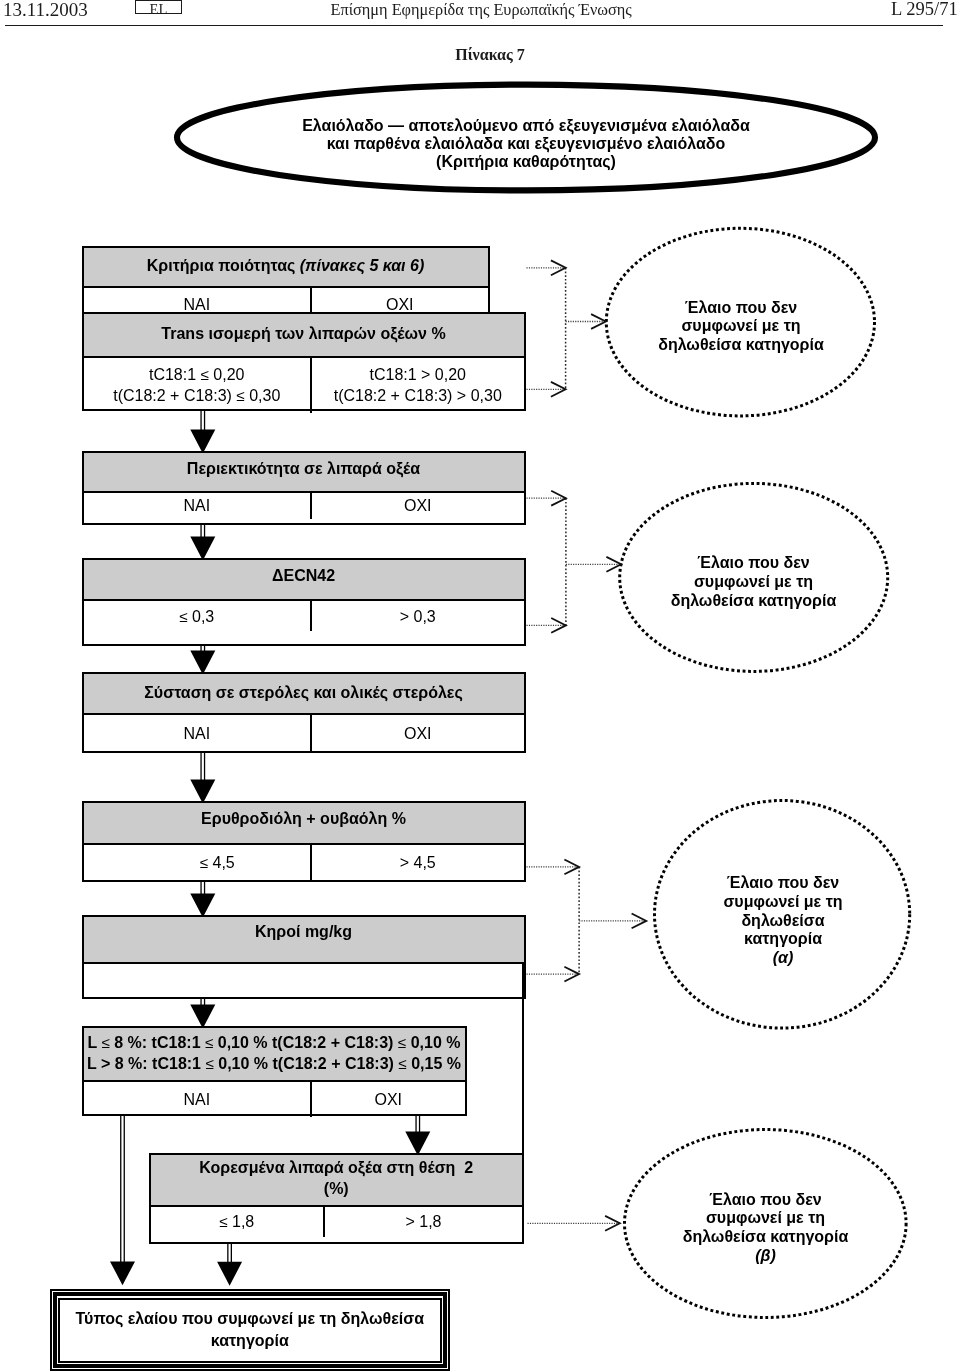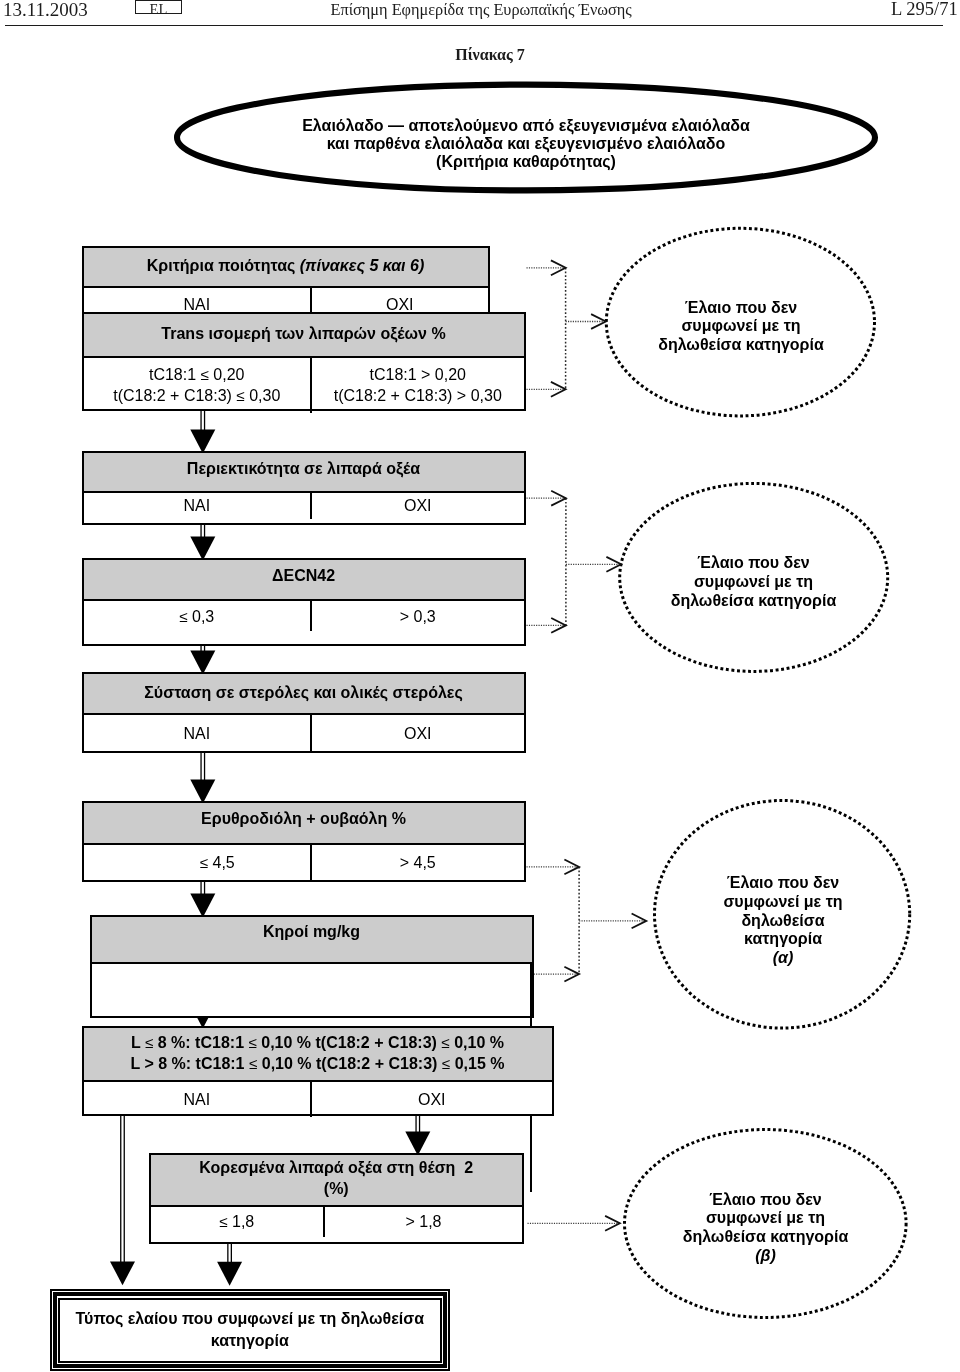--- a/index.html
+++ b/index.html
@@ -220,28 +220,28 @@
           <div class="tcell">ΟΧΙ</div>
         </div>
       </div>
       <div class="tbl" style="left: 81.5px; top: 800.8px; width: 444px; height: 81.2px;">
         <div class="thead" style="height: 42px; padding-bottom: 9.6px;">Ερυθροδιόλη + ουβαόλη %</div>
         <div class="trow" style="height: 39.2px; padding-bottom: 4px;">
           <div class="tcell left" style="flex: 0 0 228.5px; padding-left: 41px;"><span style="white-space: inherit;"><span class="cmp">≤</span> 4,5</span></div>
           <div class="tcell">&gt; 4,5</div>
         </div>
       </div>
-      <div class="tbl" style="left: 81.5px; top: 914.8px; width: 444px; height: 103px; margin-left: 8px;">
+      <div class="tbl" style="left: 81.5px; top: 914.8px; width: 444px; height: 84px;">
         <div class="thead" style="height: 47px; padding-bottom: 15.6px;">Κηροί mg/kg</div>
         <div class="trow" style="height: 33px; padding-bottom: 1px; flex-direction: column;">
           <div class="tcell left" style="flex: 0 0 228.5px;"><span style="white-space: inherit;"><span class="cmp">≤</span> 350</span></div>
           <div class="tcell">&gt; 350</div>
         </div>
       </div>
-      <div class="tbl" style="left: 81.5px; top: 1025.8px; width: 472px; height: 90.3px;">
+      <div class="tbl" style="left: 81.5px; top: 1025.8px; width: 385px; height: 90.3px;">
         <div class="thead" style="height: 54px; padding-bottom: 2.6px;"><span style="white-space: inherit;">L <span class="cmp">≤</span> 8 %: tC18:1 <span class="cmp">≤</span> 0,10 % t(C18:2 + C18:3) <span class="cmp">≤</span> 0,10 %
 L &gt; 8 %: tC18:1 <span class="cmp">≤</span> 0,10 % t(C18:2 + C18:3) <span class="cmp">≤</span> 0,15 %</span></div>
         <div class="trow" style="height: 36.3px; padding-bottom: 1px;">
           <div class="tcell left" style="flex: 0 0 228.5px;">ΝΑΙ</div>
           <div class="tcell">ΟΧΙ</div>
         </div>
       </div>
       <div class="tbl" style="left: 148.5px; top: 1152.8px; width: 375.5px; height: 91.5px;">
         <div class="thead" style="height: 52px; padding-bottom: 4px;">Κορεσμένα λιπαρά οξέα στη θέση  2
 (%)</div>

